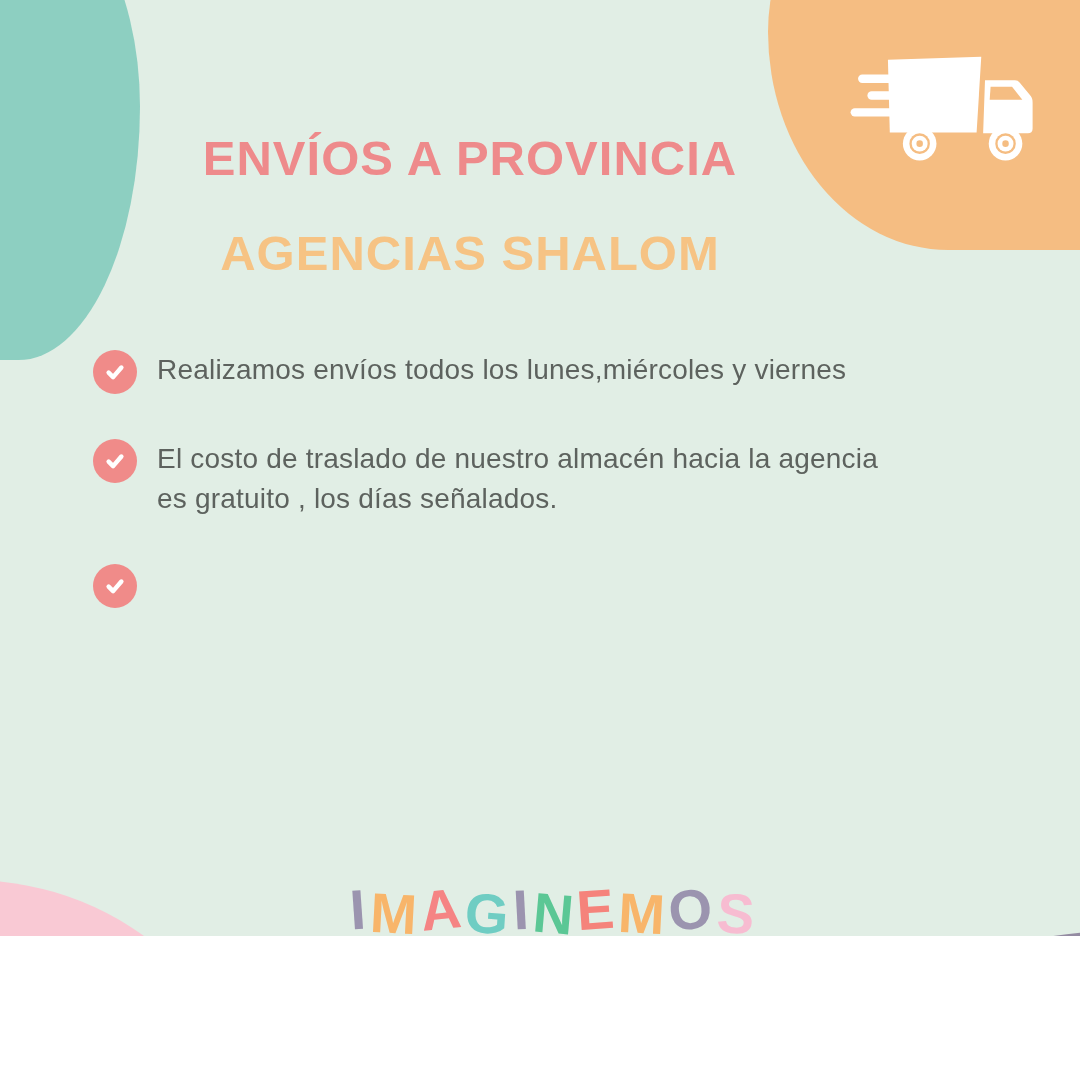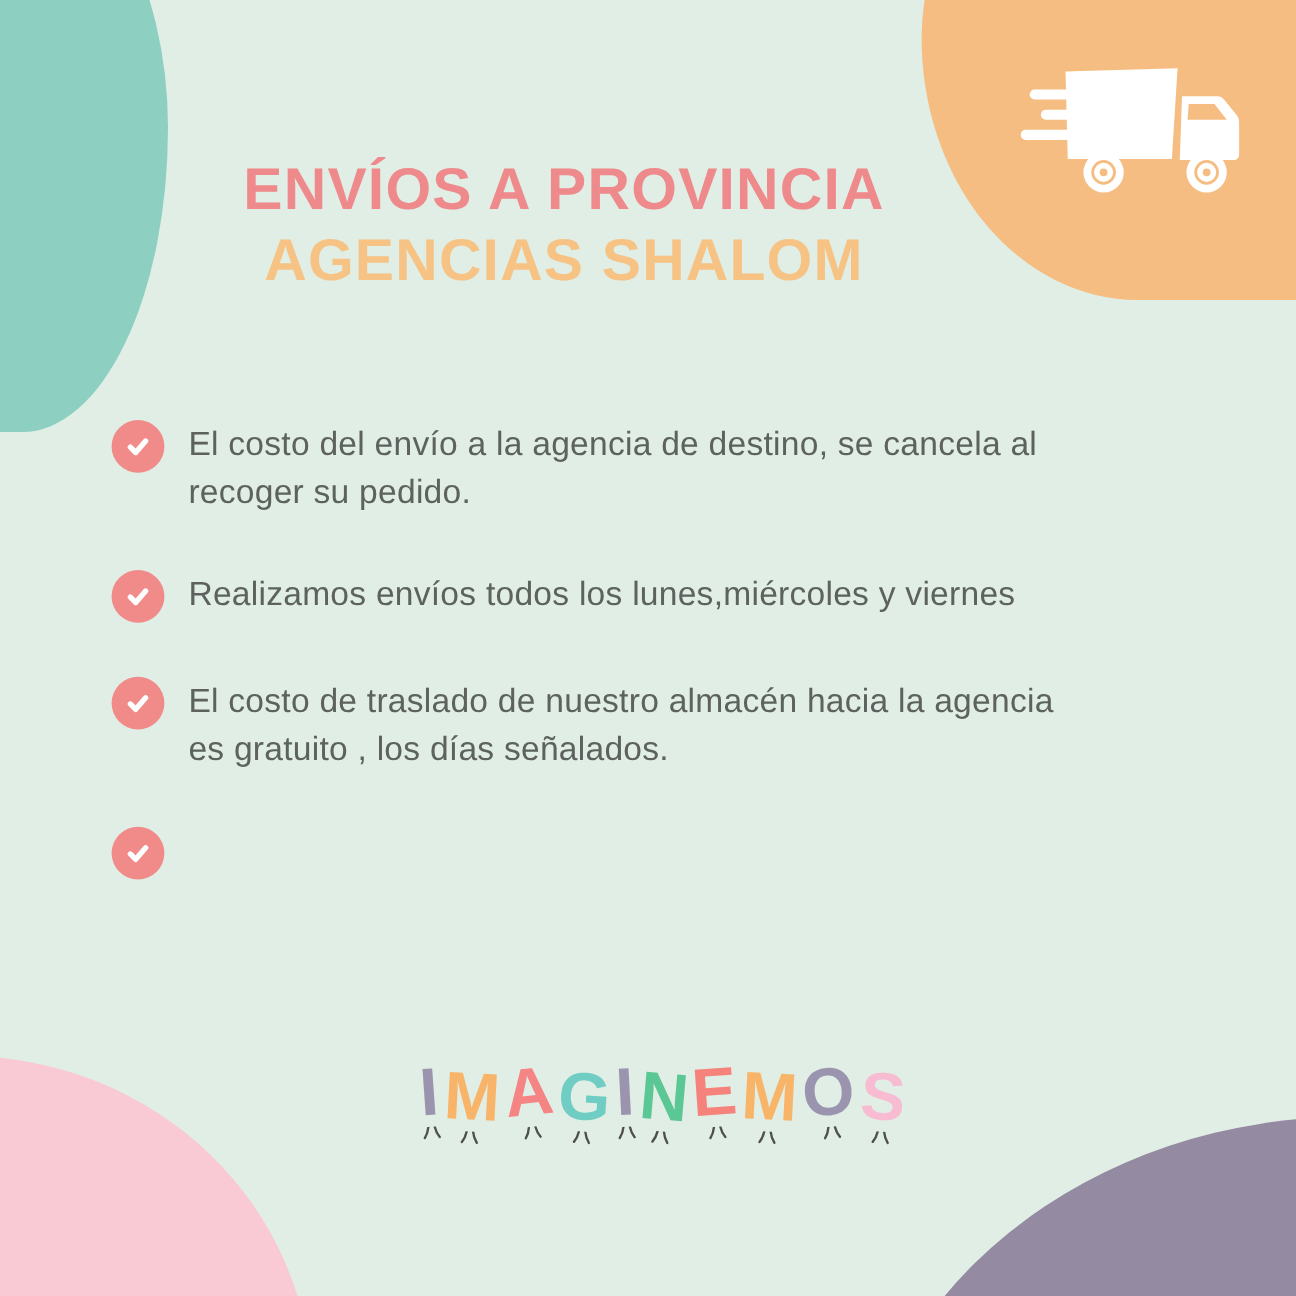--- a/index.html
+++ b/index.html
@@ -13,21 +13,21 @@
     --body-text:#5d625e;
     --check-circle:#f08b89;
     --check-mark:#ffffff;
     --truck-icon:#ffffff;
     --leg-color:#4f4f4f;
   }
   *{margin:0;padding:0;box-sizing:border-box;}
   html,body{width:1080px;height:1080px;}
   body{font-family:"Liberation Sans", sans-serif;}
   .canvas{
-    position:relative;width:1080px;height:1080px;
+    position:relative;width:1080px;height:936px;
     background:var(--background);overflow:hidden;
   }
   .blob{position:absolute;}
   .blob-teal{
     left:-140px;top:-120px;width:280px;height:480px;
     background:var(--blob-teal);
     border-radius:50% 50% 46% 54% / 46% 50% 56% 50%;
   }
   .blob-orange{
     left:768px;top:-120px;width:480px;height:370px;
@@ -51,21 +51,21 @@
   }
   .headline{
     position:absolute;left:0;top:128px;width:940px;text-align:center;
   }
   .headline h1{
     font-size:49px;font-weight:bold;letter-spacing:1px;
     color:var(--title-primary);line-height:60px;
   }
   .headline h2{
     font-size:49px;font-weight:bold;letter-spacing:1px;
-    color:var(--title-secondary);line-height:58px;
+    color:var(--title-secondary);line-height:58px;margin-top:36px;
   }
   .bullet-list{
     position:absolute;left:93px;top:350px;width:900px;list-style:none;
   }
   .bullet-item{
     display:flex;align-items:flex-start;gap:20px;margin-bottom:45px;
   }
   .check{
     flex:0 0 auto;width:44px;height:44px;border-radius:50%;
     background:var(--check-circle);
@@ -122,29 +122,20 @@
     <h2>AGENCIAS SHALOM</h2>
   </header>
 
   <ul class="bullet-list">
     <li class="bullet-item">
       <span class="check">
         <svg width="28" height="28" viewBox="0 0 44 44">
             <path d="M12 23 L19 30 L32 15" fill="none" stroke="var(--check-mark)" stroke-width="7" stroke-linecap="round" stroke-linejoin="round"></path>
           </svg>
       </span>
-      <p class="bullet-text">El costo del envío a la agencia de destino, se cancela al
-recoger su pedido.</p>
-    </li>
-    <li class="bullet-item">
-      <span class="check">
-        <svg width="28" height="28" viewBox="0 0 44 44">
-            <path d="M12 23 L19 30 L32 15" fill="none" stroke="var(--check-mark)" stroke-width="7" stroke-linecap="round" stroke-linejoin="round"></path>
-          </svg>
-      </span>
       <p class="bullet-text">Realizamos envíos todos los lunes,miércoles y viernes</p>
     </li>
     <li class="bullet-item">
       <span class="check">
         <svg width="28" height="28" viewBox="0 0 44 44">
             <path d="M12 23 L19 30 L32 15" fill="none" stroke="var(--check-mark)" stroke-width="7" stroke-linecap="round" stroke-linejoin="round"></path>
           </svg>
       </span>
       <p class="bullet-text">El costo de traslado de nuestro almacén hacia la agencia
 es gratuito , los días señalados.</p>

